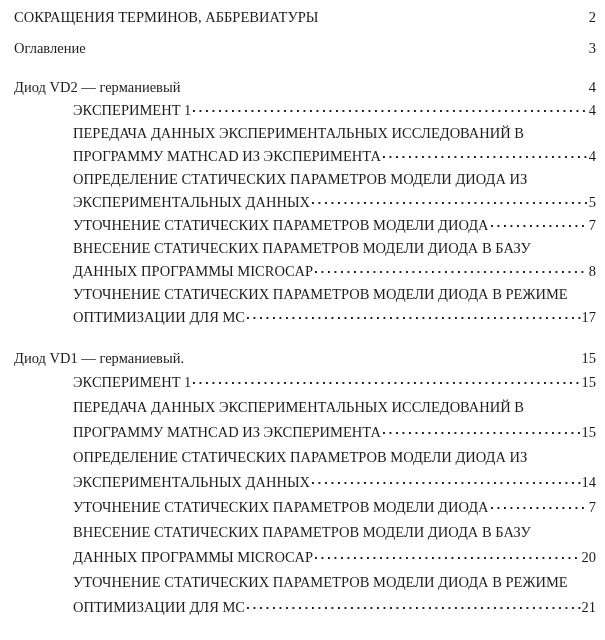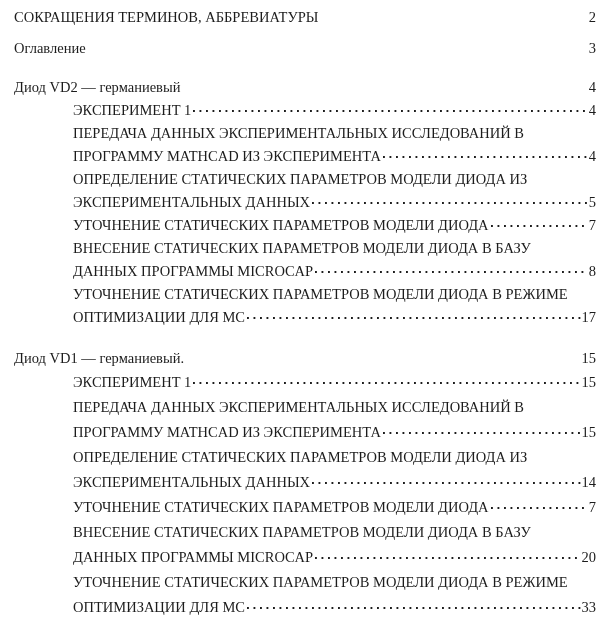--- a/index.html
+++ b/index.html
@@ -162,21 +162,21 @@
     <span class="pg">20</span>
   </div>
 
   <div class="row l2 b2">
     <span class="txt">УТОЧНЕНИЕ СТАТИЧЕСКИХ ПАРАМЕТРОВ МОДЕЛИ ДИОДА В РЕЖИМЕ</span>
   </div>
 
   <div class="row l2 b2">
     <span class="txt">ОПТИМИЗАЦИИ ДЛЯ МС</span>
     <span class="leader"></span>
-    <span class="pg">33</span>
+    <span class="pg">21</span>
   </div>
 
   <div class="row mt6">
     <span class="sp"></span>
     <span class="pg">18</span>
   </div>
 
 </div>
 
 </body></html>

